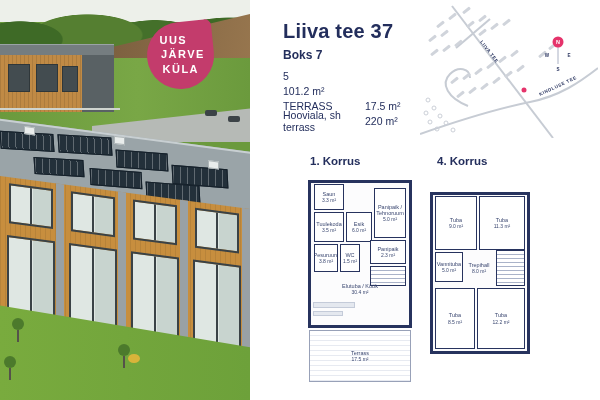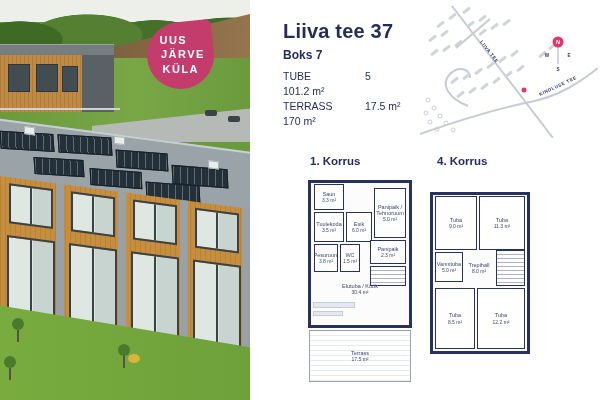--- a/index.html
+++ b/index.html
@@ -212,32 +212,32 @@
       <div>UUS</div>
       <div>JÄRVE</div>
       <div>KÜLA</div>
     </div>
   </div>
 
   <div class="title">Liiva tee 37</div>
   <div class="subtitle">Boks 7</div>
   <div class="specs">
     <div class="spec-row">
-      <span class="spec-label">TUBE</span>
       <span class="spec-value">5</span>
     </div>
     <div class="spec-row">
       <span class="spec-value">101.2 m²</span>
     </div>
     <div class="spec-row">
       <span class="spec-label">TERRASS</span>
       <span class="spec-value">17.5 m²</span>
     </div>
     <div class="spec-row">
-      <span class="spec-value">170 m²</span>
+      <span class="spec-label">Hooviala, sh terrass</span>
+      <span class="spec-value">220 m²</span>
     </div>
   </div>
 
   <svg class="map" viewBox="0 0 178 136">
     <g stroke="#c7ccd4" stroke-width="2" fill="none">
       <path d="M32 4 L133 136"></path>
       <path d="M0 132 C 40 118 80 106 110 100 C 140 94 160 80 178 66"></path>
       <path d="M36 46 L70 17"></path>
       <path d="M48 104 C 28 96 20 82 30 72 C 38 64 50 66 50 76"></path>
     </g>

